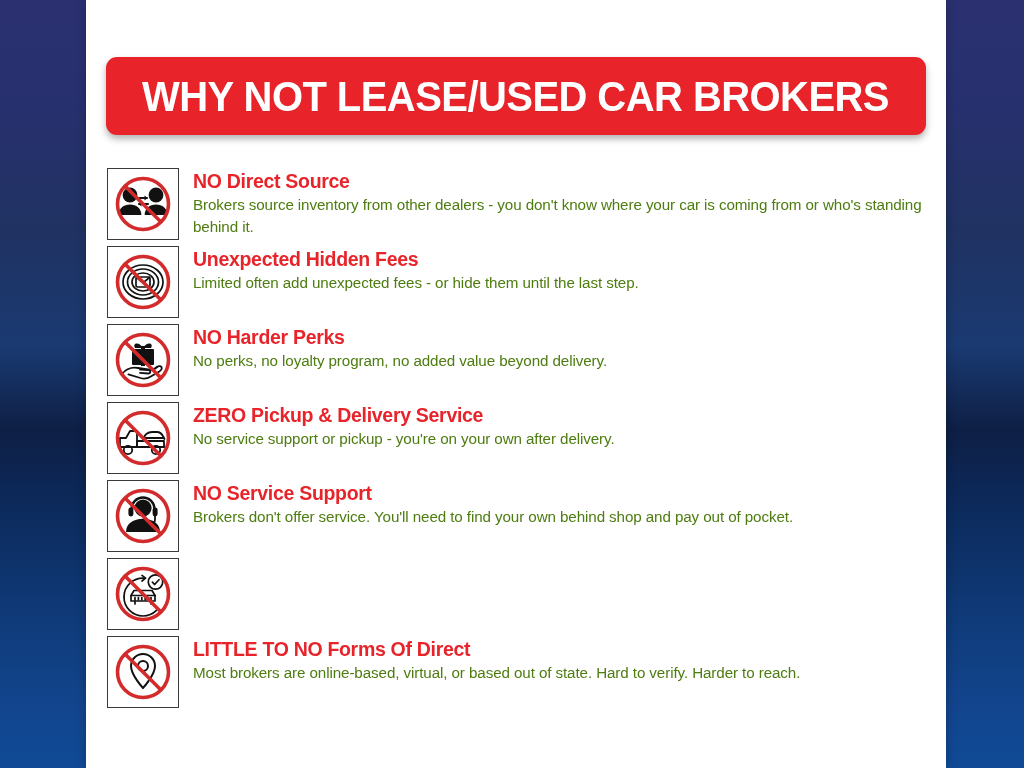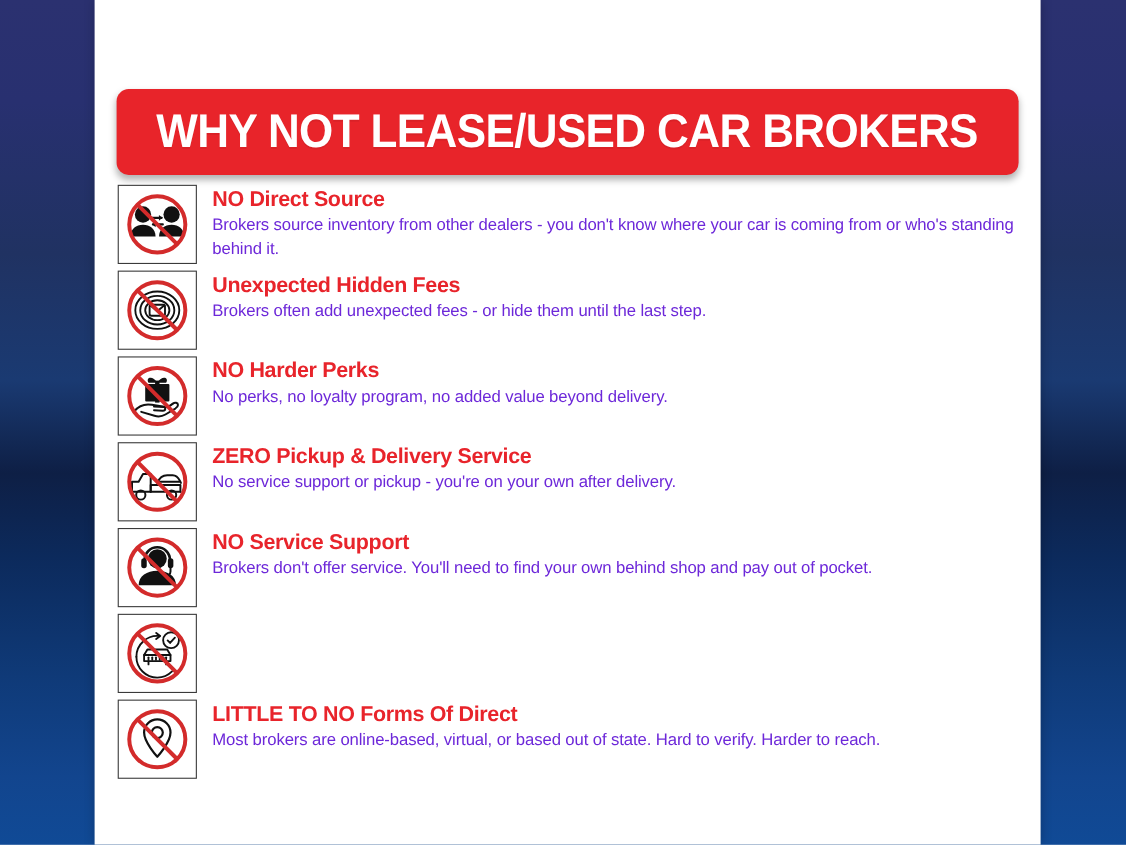--- a/index.html
+++ b/index.html
@@ -40,21 +40,20 @@
     box-shadow: 0 0 10px rgba(0,0,0,0.25);
   }
 
   
   .banner-wrap {
     position: absolute;
     left: 20px;
     top: 57px;
     width: 820px;
     height: 78px;
-    margin-top: 24px;
   }
   .banner {
     width: 100%;
     height: 100%;
     background: #e8242a;
     border-radius: 11px;
     box-shadow: 0 4px 7px rgba(0,0,0,0.30);
     display: flex;
     align-items: center;
     justify-content: center;
@@ -105,21 +104,21 @@
   .row-title {
     color: #e8242b;
     font-weight: bold;
     font-size: 19.5px;
     line-height: 1.18;
     letter-spacing: -0.3px;
     margin: 0 0 1px 0;
     white-space: nowrap;
   }
   .row-desc {
-    color: #6d28d9;
+    color: #4d7c0f;
     font-size: 15.2px;
     line-height: 1.42;
     margin: 0;
     letter-spacing: -0.1px;
   }
 </style>
 </head>
 <body>
 
 <div id="page">
@@ -168,21 +167,21 @@
               <ellipse cx="31" cy="31" rx="11" ry="9"></ellipse>
               <rect x="24" y="26" width="14" height="10" rx="1.6"></rect>
               <path d="M24 26 l7 6 l7 -6"></path>
             </g>
             <circle cx="31" cy="31" r="25.5" fill="none" stroke="#d32b2b" stroke-width="3.6"></circle>
             <line x1="13" y1="13" x2="49" y2="49" stroke="#d32b2b" stroke-width="3.6"></line>
           </svg>
         </div>
         <div class="row-text">
           <p class="row-title">Unexpected Hidden Fees</p>
-          <p class="row-desc">Brokers often add unexpected fees - or hide them until the last step.</p>
+          <p class="row-desc">Limited often add unexpected fees - or hide them until the last step.</p>
         </div>
       </div>
 
       <div class="row">
         <div class="icon-box">
           <svg width="62" height="62" viewBox="0 0 62 62">
             <g fill="#111111">
               <rect x="20" y="20" width="22" height="16" rx="1"></rect>
               <rect x="29" y="17" width="4" height="20"></rect>
               <path d="M31 19 c-4-7 -11-5 -8 0 z"></path>

